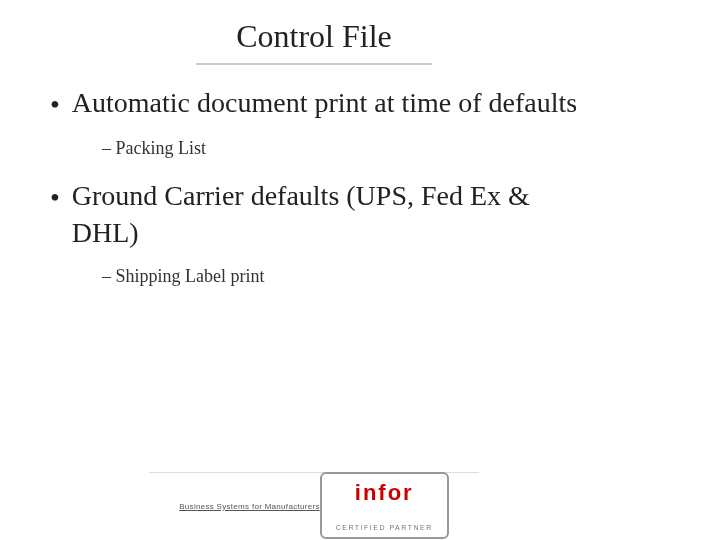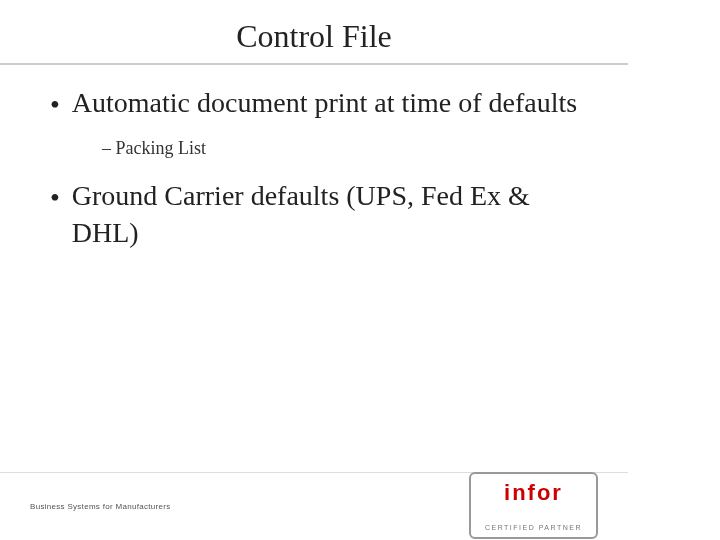--- a/index.html
+++ b/index.html
@@ -16,20 +16,21 @@
       overflow: hidden;
       position: relative;
     }
 
     .slide {
       width: 628px;
       height: 540px;
       background: #ffffff;
       display: flex;
       flex-direction: column;
+      align-items: center;
     }
 
     .header {
       padding: 18px 40px 8px 40px;
       text-align: center;
       border-bottom: 2px solid #cccccc;
       margin-bottom: 10px;
     }
 
     .header-title {
@@ -129,20 +130,21 @@
       letter-spacing: 1px;
       font-family: Arial, sans-serif;
     }
 
     .cistech-tagline {
       font-size: 8px;
       color: #555555;
       font-family: Arial, sans-serif;
       margin-top: 2px;
       letter-spacing: 0.3px;
+      text-decoration: underline;
     }
 
     
     .infor-logo-container {
       border: 2px solid #999999;
       border-radius: 6px;
       padding: 6px 14px;
       display: flex;
       flex-direction: column;
       align-items: center;
@@ -184,20 +186,21 @@
     <div class="sub-bullets">
       <span class="sub-bullet">– Packing List</span>
     </div>
 
     <div class="bullet-main">
       <span class="bullet-dot">•</span>
       <span class="bullet-text-large">Ground Carrier defaults (UPS, Fed Ex &amp; DHL)</span>
     </div>
 
     <div class="sub-bullets">
+      <span class="sub-bullet">– Shipping Label print</span>
     </div>
 
   </div>
 
   <div class="footer">
 
     <div class="cistech-logo">
       <span class="cistech-tagline">Business Systems for Manufacturers</span>
     </div>
 

